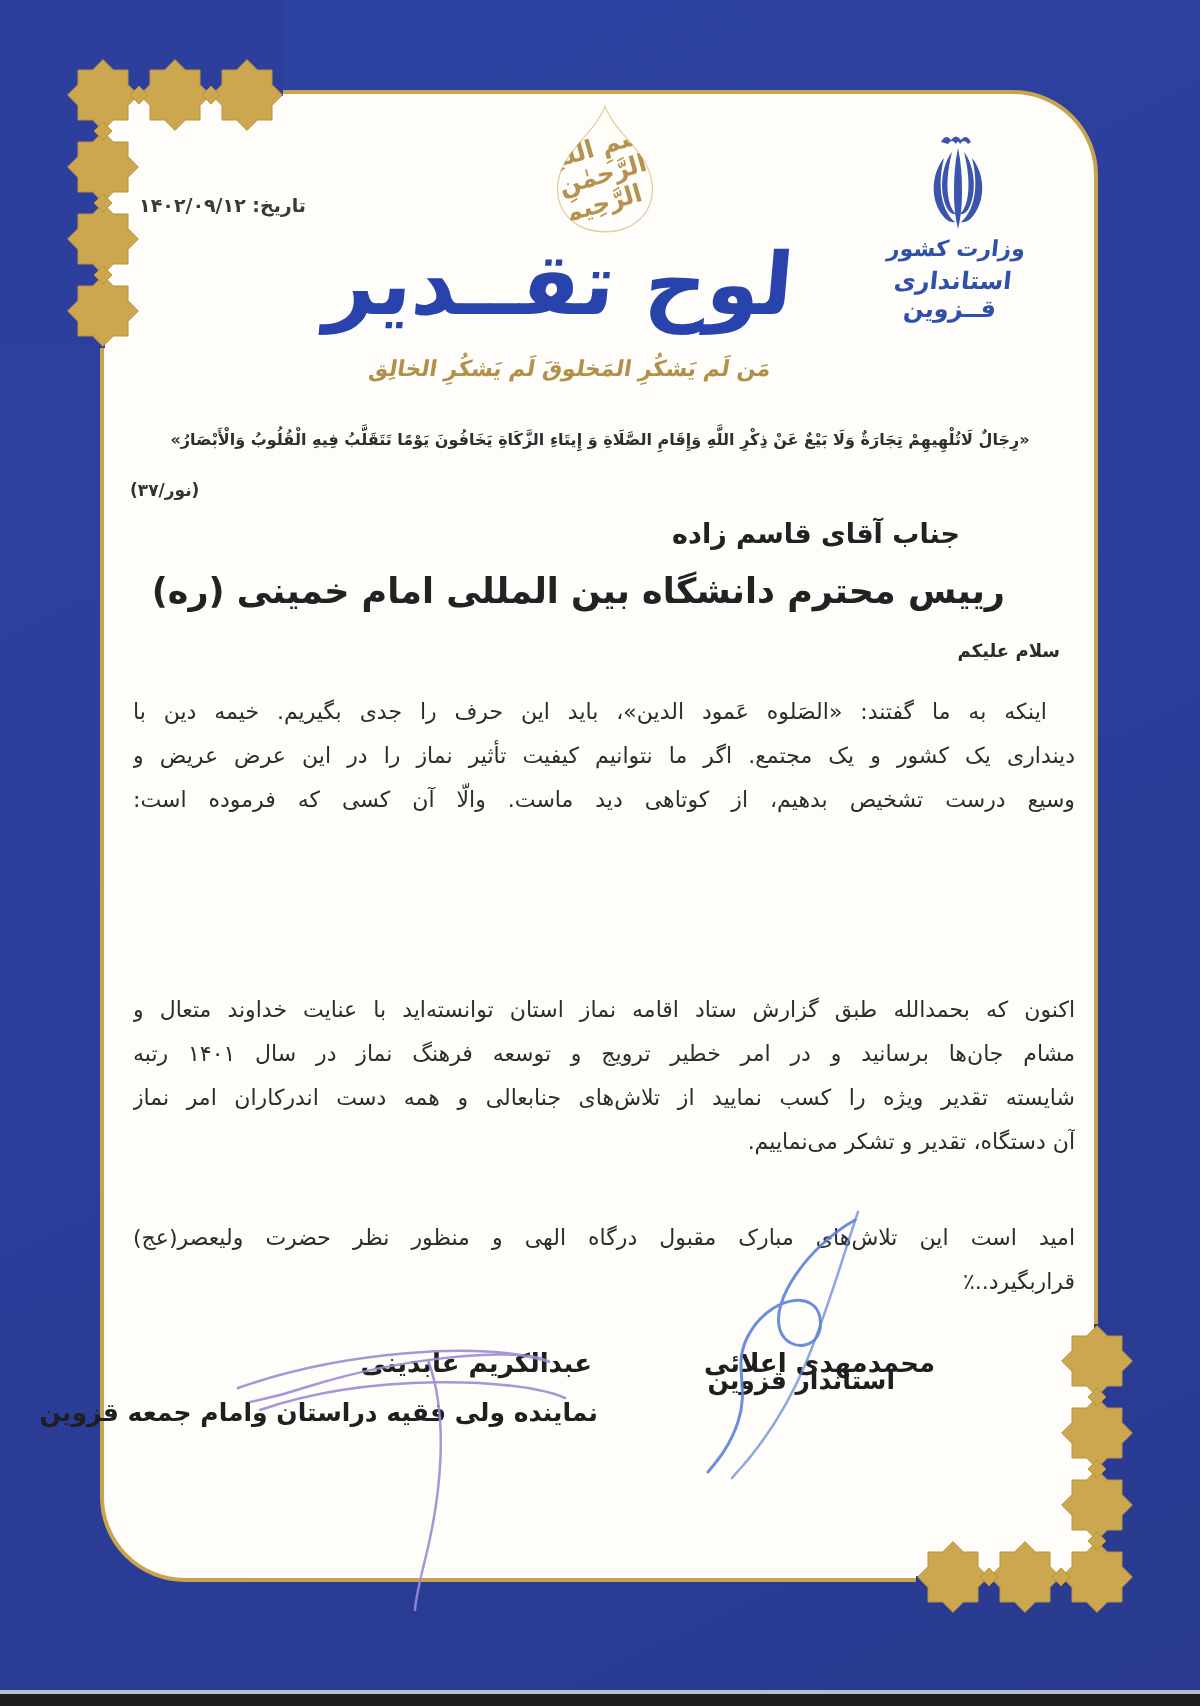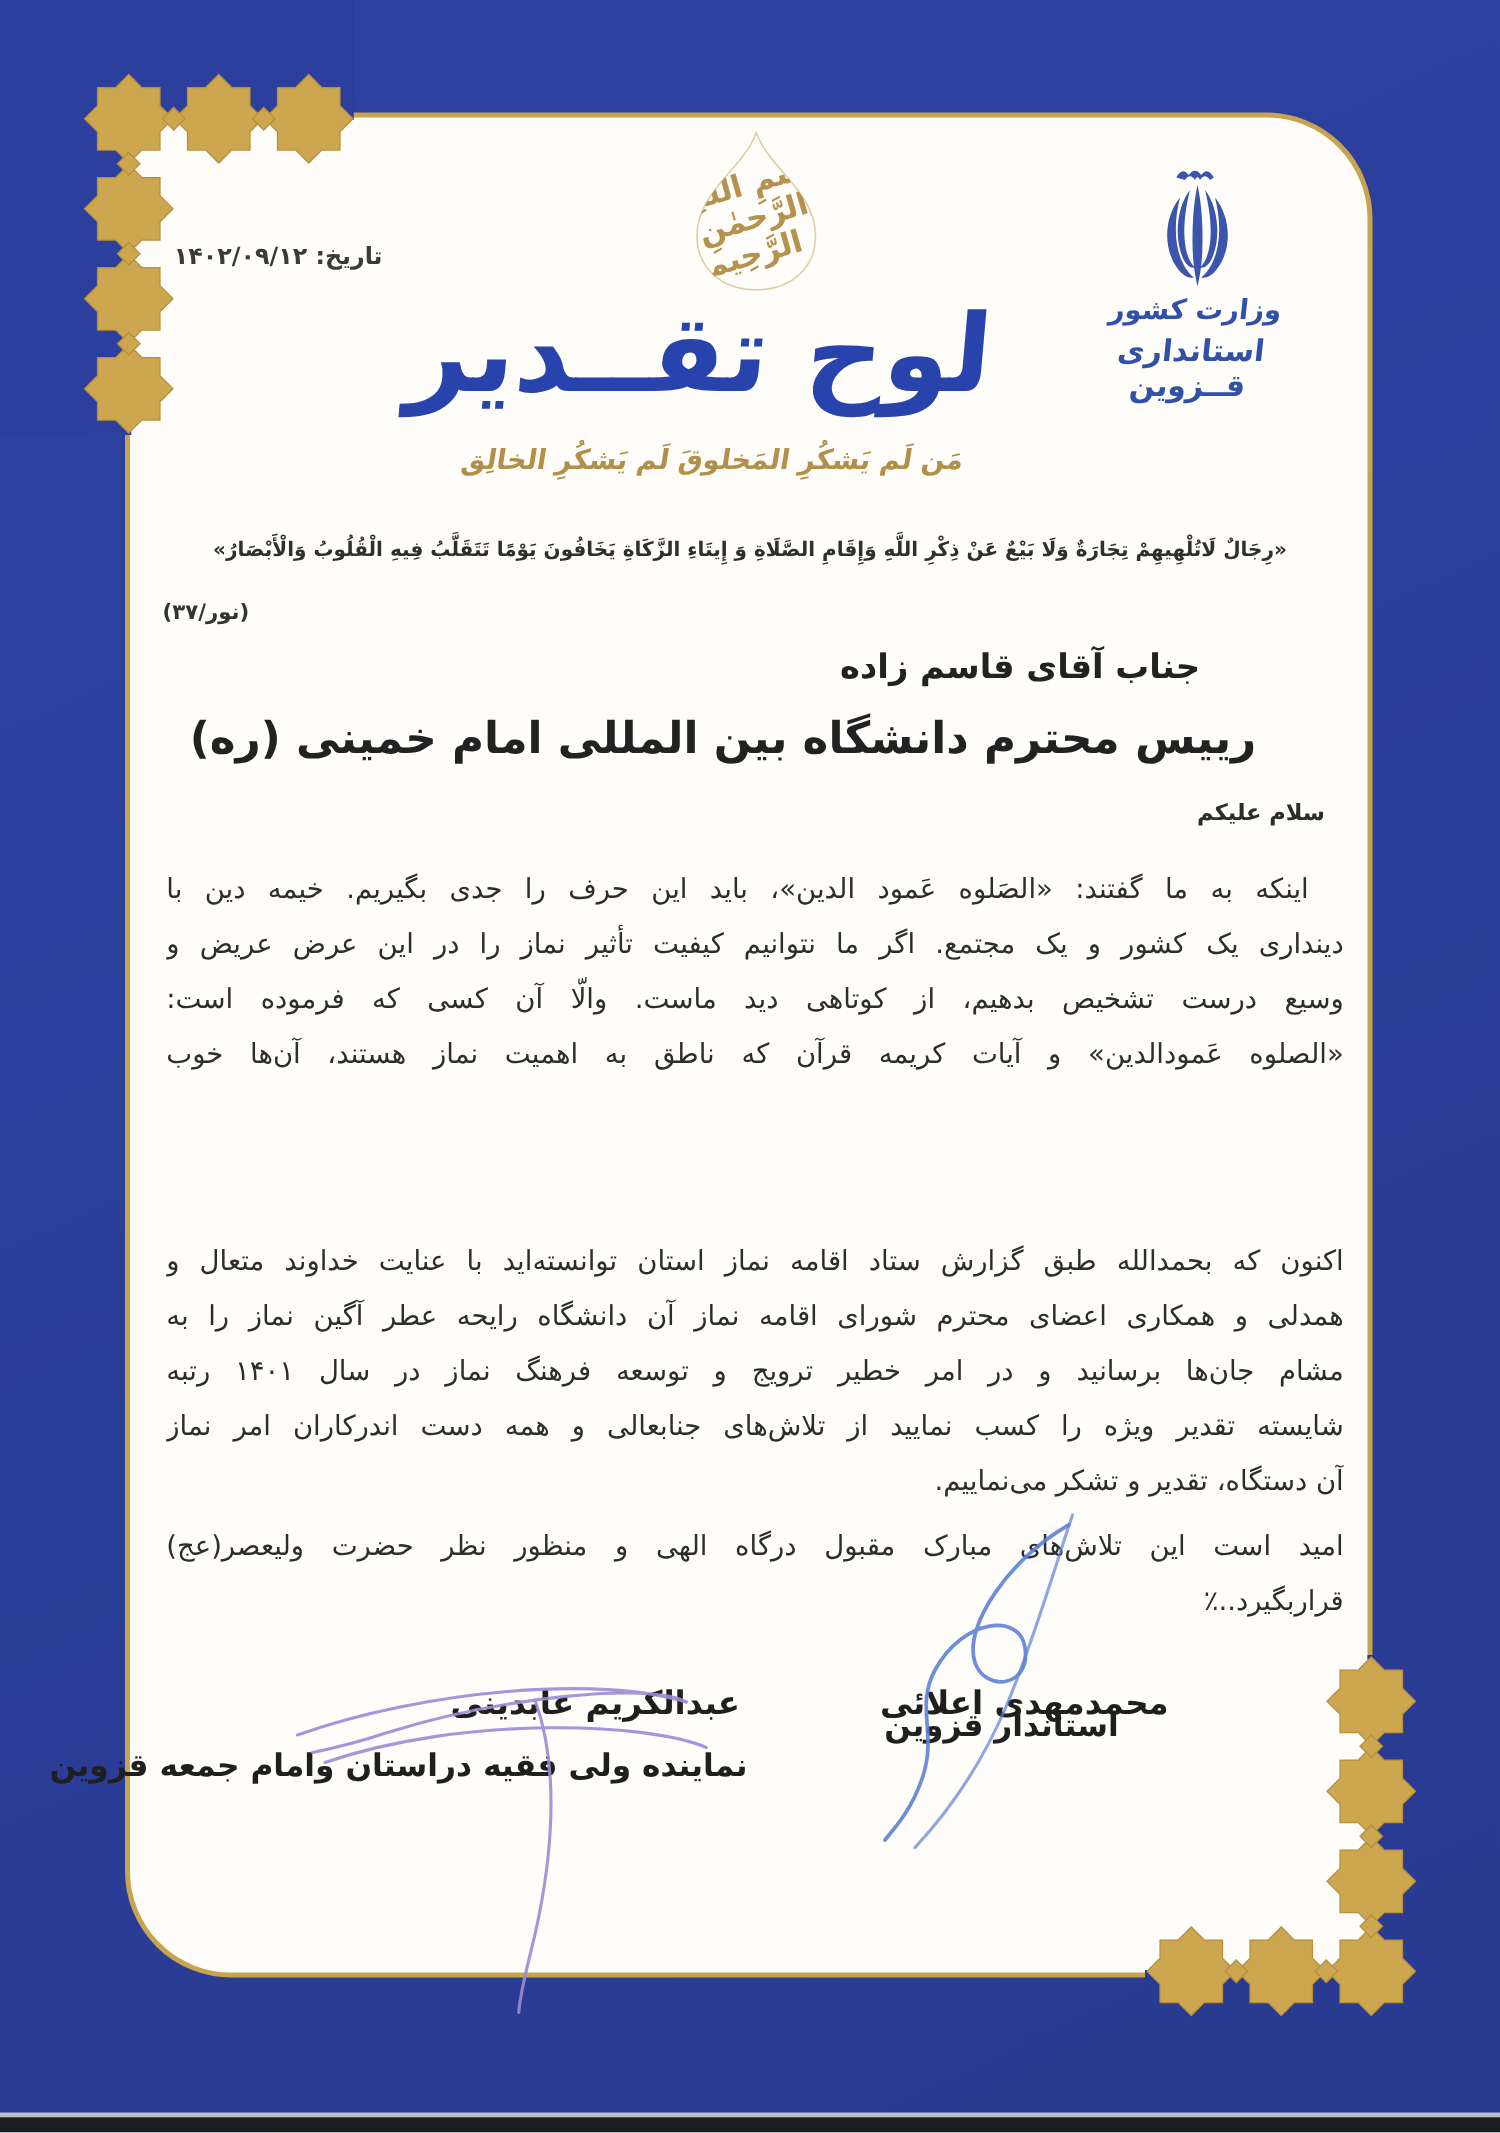--- a/index.html
+++ b/index.html
@@ -176,26 +176,24 @@
   <div class="verse-cite">(نور/۳۷)</div>
 
   <div class="recipient-name">جناب آقای قاسم زاده</div>
   <div class="recipient-title">رییس محترم دانشگاه بین المللی امام خمینی (ره)</div>
   <div class="greeting">سلام علیکم</div>
 
   <div class="para p1">
     <div class="bline indent">اینکه به ما گفتند: «الصَلوه عَمود الدین»، باید این حرف را جدی بگیریم. خیمه دین با</div>
     <div class="bline">دینداری یک کشور و یک مجتمع. اگر ما نتوانیم کیفیت تأثیر نماز را در این عرض عریض و</div>
     <div class="bline">وسیع درست تشخیص بدهیم، از کوتاهی دید ماست. والّا آن کسی که فرموده است:</div>
-    <div class="bline">«الصلوه عَمودالدین» و آیات کریمه قرآن که ناطق به اهمیت نماز هستند، آن‌ها خوب</div>
   </div>
 
   <div class="para p2">
     <div class="bline">اکنون که بحمدالله طبق گزارش ستاد اقامه نماز استان توانسته‌اید با عنایت خداوند متعال و</div>
-    <div class="bline">همدلی و همکاری اعضای محترم شورای اقامه نماز آن دانشگاه رایحه عطر آگین نماز را به</div>
     <div class="bline">مشام جان‌ها برسانید و در امر خطیر ترویج و توسعه فرهنگ نماز در سال ۱۴۰۱ رتبه</div>
     <div class="bline">شایسته تقدیر ویژه را کسب نمایید از تلاش‌های جنابعالی و همه دست اندرکاران امر نماز</div>
     <div class="bline plain">آن دستگاه، تقدیر و تشکر می‌نماییم.</div>
   </div>
 
   <div class="para p3">
     <div class="bline">امید است این تلاش‌های مبارک مقبول درگاه الهی و منظور نظر حضرت ولیعصر(عج)</div>
     <div class="bline plain">قراربگیرد..٪</div>
   </div>
 

